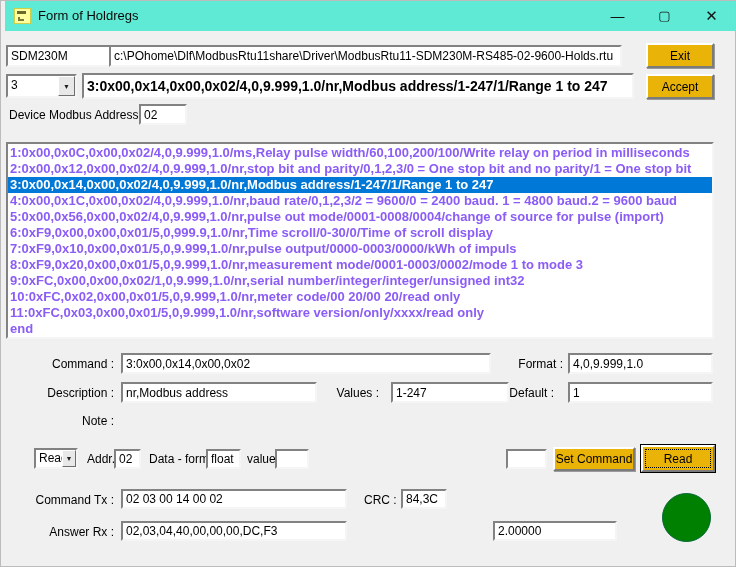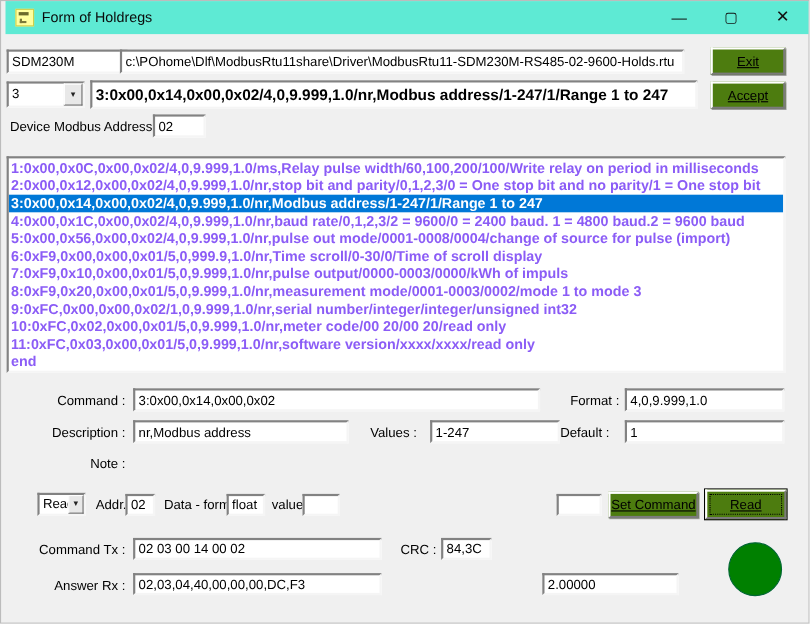--- a/index.html
+++ b/index.html
@@ -22,23 +22,23 @@
   
   .fld { position:absolute; background:#ffffff; border:2px solid; border-color:#828282 #f5f5f5 #f5f5f5 #828282;
          font-family:"Liberation Sans",sans-serif; font-size:12px; color:#000; padding:0 3px; outline:none; }
   .fld.bold { font-weight:bold; font-size:14px; }
 
   
   .lbl { position:absolute; font-size:12px; color:#000; white-space:nowrap; }
   .lbl.r { text-align:right; }
 
   
-  .btn { position:absolute; background:#4d7c0f; border:2px solid; border-color:#ffffff #7b7b7b #7b7b7b #ffffff;
+  .btn { position:absolute; background:#eab308; border:2px solid; border-color:#ffffff #7b7b7b #7b7b7b #ffffff;
          box-shadow:1px 1px 0 #9a9a9a; font-family:"Liberation Sans",sans-serif; font-size:12px; color:#000;
-         text-align:center; cursor:default;text-decoration:underline; }
+         text-align:center; cursor:default; }
   .btn.default { box-shadow:0 0 0 1px #000000; }
   .focusrect { position:absolute; left:2px; right:2px; top:2px; bottom:2px; border:1px dotted #000; pointer-events:none; }
 
   
   .combo { position:absolute; background:#fff; border:2px solid; border-color:#828282 #f5f5f5 #f5f5f5 #828282; }
   .combo .val { position:absolute; left:3px; top:1px; font-size:12px; }
   .combo .arrow { position:absolute; right:0; top:0; bottom:0; width:17px; background:#e8e8e8;
                   border:1px solid; border-color:#ffffff #6f6f6f #6f6f6f #ffffff; font-size:7px; color:#222;
                   text-align:center; line-height:16px; }
 
@@ -84,21 +84,21 @@
       <div class="lrow">1:0x00,0x0C,0x00,0x02/4,0,9.999,1.0/ms,Relay pulse width/60,100,200/100/Write relay on period in milliseconds</div>
       <div class="lrow">2:0x00,0x12,0x00,0x02/4,0,9.999,1.0/nr,stop bit and parity/0,1,2,3/0 = One stop bit and no parity/1 = One stop bit</div>
       <div class="lrow sel" style="background: rgb(0, 120, 215);">3:0x00,0x14,0x00,0x02/4,0,9.999,1.0/nr,Modbus address/1-247/1/Range 1 to 247</div>
       <div class="lrow">4:0x00,0x1C,0x00,0x02/4,0,9.999,1.0/nr,baud rate/0,1,2,3/2 = 9600/0 = 2400 baud. 1 = 4800 baud.2 = 9600 baud</div>
       <div class="lrow">5:0x00,0x56,0x00,0x02/4,0,9.999,1.0/nr,pulse out mode/0001-0008/0004/change of source for pulse (import)</div>
       <div class="lrow">6:0xF9,0x00,0x00,0x01/5,0,999.9,1.0/nr,Time scroll/0-30/0/Time of scroll display</div>
       <div class="lrow">7:0xF9,0x10,0x00,0x01/5,0,9.999,1.0/nr,pulse output/0000-0003/0000/kWh of impuls</div>
       <div class="lrow">8:0xF9,0x20,0x00,0x01/5,0,9.999,1.0/nr,measurement mode/0001-0003/0002/mode 1 to mode 3</div>
       <div class="lrow">9:0xFC,0x00,0x00,0x02/1,0,9.999,1.0/nr,serial number/integer/integer/unsigned int32</div>
       <div class="lrow">10:0xFC,0x02,0x00,0x01/5,0,9.999,1.0/nr,meter code/00 20/00 20/read only</div>
-      <div class="lrow">11:0xFC,0x03,0x00,0x01/5,0,9.999,1.0/nr,software version/xxxx/xxxx/read only</div>
+      <div class="lrow">11:0xFC,0x03,0x00,0x01/5,0,9.999,1.0/nr,software version/only/xxxx/read only</div>
       <div class="lrow">end</div>
     </div>
 
   <span class="lbl r" style="left:10px; top:356px; width:103px;">Command :</span>
   <input class="fld" style="left: 120px; top: 352px; width: 370px; height: 21px;" value="3:0x00,0x14,0x00,0x02">
   <span class="lbl r" style="left:505px; top:356px; width:57px;">Format :</span>
   <input class="fld" style="left: 567px; top: 352px; width: 145px; height: 21px;" value="4,0,9.999,1.0">
 
   <span class="lbl r" style="left:10px; top:385px; width:103px;">Description :</span>
   <input class="fld" style="left: 120px; top: 381px; width: 196px; height: 21px;" value="nr,Modbus address">

